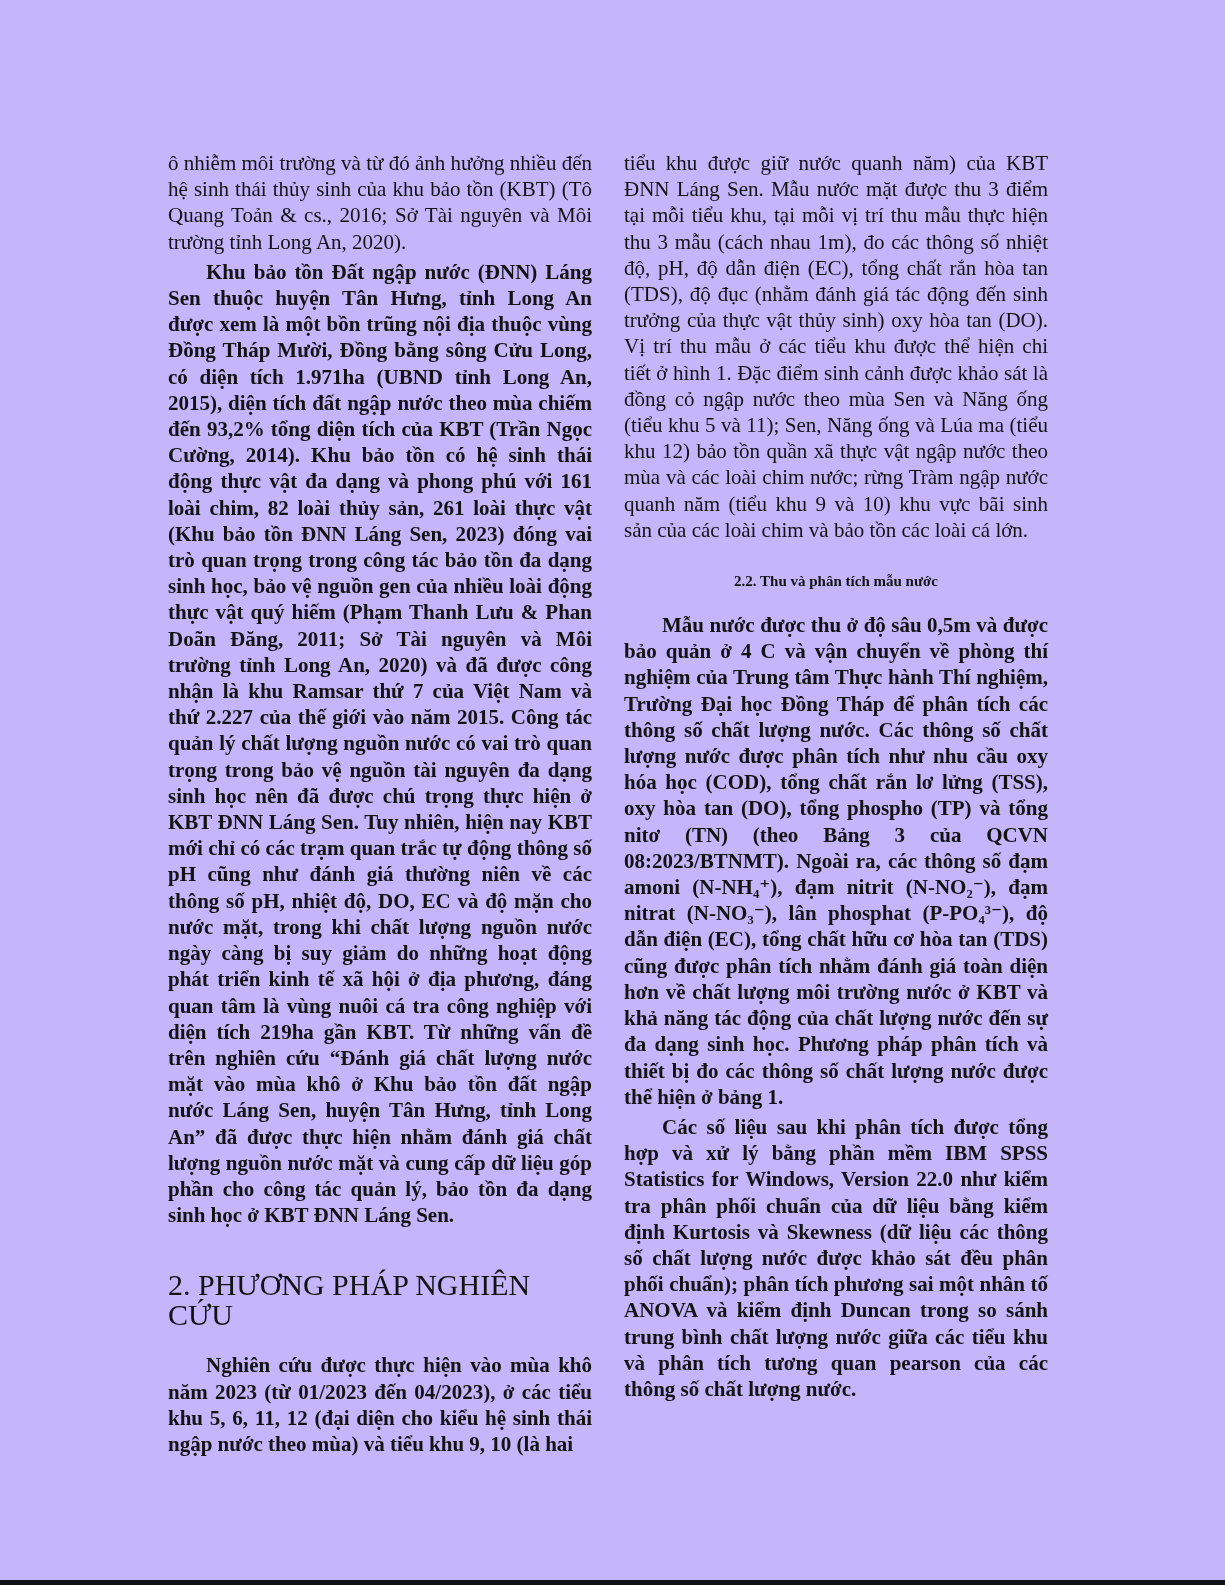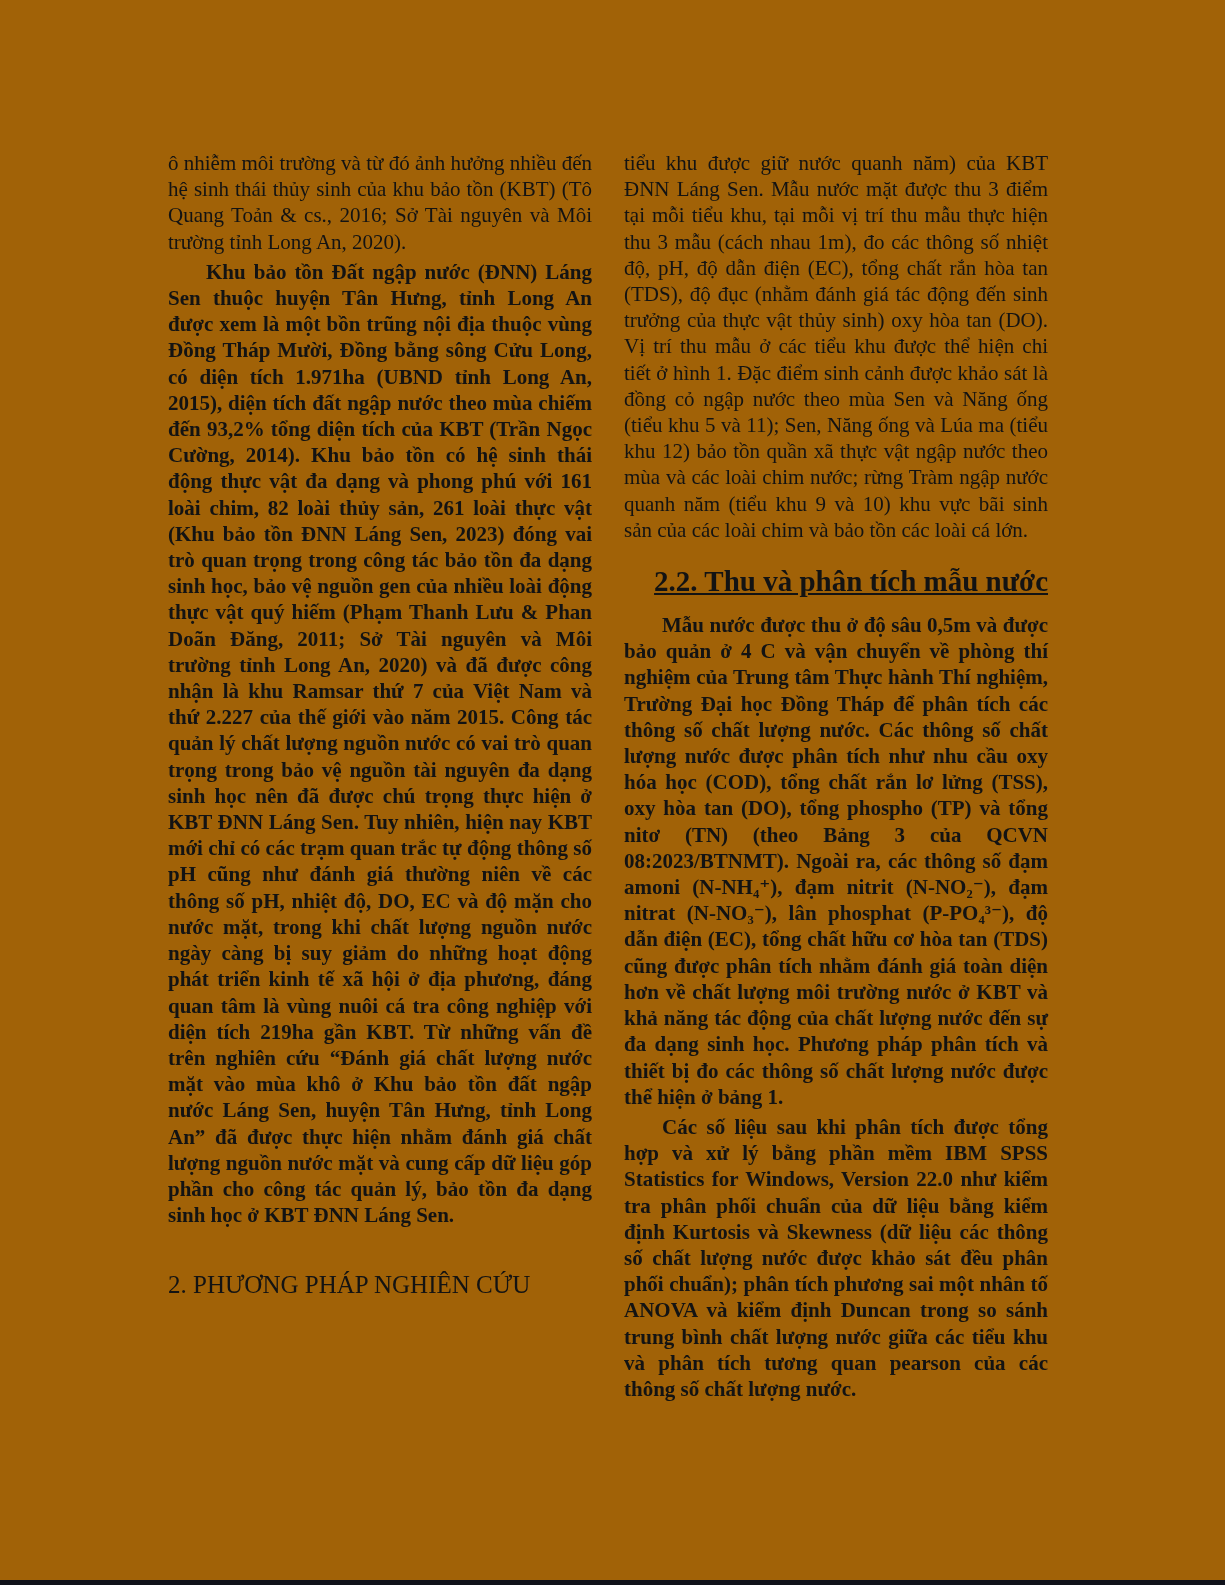--- a/index.html
+++ b/index.html
@@ -11,21 +11,21 @@
     width: 1225px;
     height: 1585px;
     position: relative;
     font-family: "Liberation Serif", "DejaVu Serif", serif;
     color: #131313;
     overflow: hidden;
   }
   .page {
     position: absolute;
     inset: 0;
-    background: #a16207;
+    background: #c4b5fd;
   }
   .content {
     position: absolute;
     left: 168px;
     top: 150px;
     width: 880px;
     display: flex;
     gap: 32px;
   }
   .column {
@@ -36,51 +36,51 @@
     text-justify: inter-word;
   }
   .para {
     margin: 0 0 4px 0;
   }
   .para.indent {
     text-indent: 38px;
     font-weight: bold;
   }
   .sec-h {
-    font-size: 25px;
+    font-size: 30px;
     font-weight: 400;
     line-height: 30px;
     margin: 42px 0 22px 0;
     text-align: left;
   }
   .sub-h {
-    font-size: 29px;
+    font-size: 15px;
     font-weight: 700;
     line-height: 26px;
     margin: 25px 0 18px 0;
-    text-align: right;
-    text-decoration: underline;
+    text-align: center;
   }
   .bottom-bar {
     position: absolute;
     left: 0;
     bottom: 0;
     width: 100%;
     height: 5px;
   }
 </style>
 </head>
 <body>
 
 <div class="page">
   <div class="content">
     <div class="column">
         <p class="para">ô nhiễm môi trường và từ đó ảnh hưởng nhiều đến hệ sinh thái thủy sinh của khu bảo tồn (KBT) (Tô Quang Toản &amp; cs., 2016; Sở Tài nguyên và Môi trường tỉnh Long An, 2020).</p>
         <p class="para indent">Khu bảo tồn Đất ngập nước (ĐNN) Láng Sen thuộc huyện Tân Hưng, tỉnh Long An được xem là một bồn trũng nội địa thuộc vùng Đồng Tháp Mười, Đồng bằng sông Cửu Long, có diện tích 1.971ha (UBND tỉnh Long An, 2015), diện tích đất ngập nước theo mùa chiếm đến 93,2% tổng diện tích của KBT (Trần Ngọc Cường, 2014). Khu bảo tồn có hệ sinh thái động thực vật đa dạng và phong phú với 161 loài chim, 82 loài thủy sản, 261 loài thực vật (Khu bảo tồn ĐNN Láng Sen, 2023) đóng vai trò quan trọng trong công tác bảo tồn đa dạng sinh học, bảo vệ nguồn gen của nhiều loài động thực vật quý hiếm (Phạm Thanh Lưu &amp; Phan Doãn Đăng, 2011; Sở Tài nguyên và Môi trường tỉnh Long An, 2020) và đã được công nhận là khu Ramsar thứ 7 của Việt Nam và thứ 2.227 của thế giới vào năm 2015. Công tác quản lý chất lượng nguồn nước có vai trò quan trọng trong bảo vệ nguồn tài nguyên đa dạng sinh học nên đã được chú trọng thực hiện ở KBT ĐNN Láng Sen. Tuy nhiên, hiện nay KBT mới chỉ có các trạm quan trắc tự động thông số pH cũng như đánh giá thường niên về các thông số pH, nhiệt độ, DO, EC và độ mặn cho nước mặt, trong khi chất lượng nguồn nước ngày càng bị suy giảm do những hoạt động phát triển kinh tế xã hội ở địa phương, đáng quan tâm là vùng nuôi cá tra công nghiệp với diện tích 219ha gần KBT. Từ những vấn đề trên nghiên cứu “Đánh giá chất lượng nước mặt vào mùa khô ở Khu bảo tồn đất ngập nước Láng Sen, huyện Tân Hưng, tỉnh Long An” đã được thực hiện nhằm đánh giá chất lượng nguồn nước mặt và cung cấp dữ liệu góp phần cho công tác quản lý, bảo tồn đa dạng sinh học ở KBT ĐNN Láng Sen.</p>
         <h2 class="sec-h">2. PHƯƠNG PHÁP NGHIÊN CỨU</h2>
+        <p class="para indent">Nghiên cứu được thực hiện vào mùa khô năm 2023 (từ 01/2023 đến 04/2023), ở các tiểu khu 5, 6, 11, 12 (đại diện cho kiểu hệ sinh thái ngập nước theo mùa) và tiểu khu 9, 10 (là hai</p>
       </div>
     <div class="column">
         <p class="para">tiểu khu được giữ nước quanh năm) của KBT ĐNN Láng Sen. Mẫu nước mặt được thu 3 điểm tại mỗi tiểu khu, tại mỗi vị trí thu mẫu thực hiện thu 3 mẫu (cách nhau 1m), đo các thông số nhiệt độ, pH, độ dẫn điện (EC), tổng chất rắn hòa tan (TDS), độ đục (nhằm đánh giá tác động đến sinh trưởng của thực vật thủy sinh) oxy hòa tan (DO). Vị trí thu mẫu ở các tiểu khu được thể hiện chi tiết ở hình 1. Đặc điểm sinh cảnh được khảo sát là đồng cỏ ngập nước theo mùa Sen và Năng ống (tiểu khu 5 và 11); Sen, Năng ống và Lúa ma (tiểu khu 12) bảo tồn quần xã thực vật ngập nước theo mùa và các loài chim nước; rừng Tràm ngập nước quanh năm (tiểu khu 9 và 10) khu vực bãi sinh sản của các loài chim và bảo tồn các loài cá lớn.</p>
         <h3 class="sub-h">2.2. Thu và phân tích mẫu nước</h3>
         <p class="para indent">Mẫu nước được thu ở độ sâu 0,5m và được bảo quản ở 4 C và vận chuyển về phòng thí nghiệm của Trung tâm Thực hành Thí nghiệm, Trường Đại học Đồng Tháp để phân tích các thông số chất lượng nước. Các thông số chất lượng nước được phân tích như nhu cầu oxy hóa học (COD), tổng chất rắn lơ lửng (TSS), oxy hòa tan (DO), tổng phospho (TP) và tổng nitơ (TN) (theo Bảng 3 của QCVN 08:2023/BTNMT). Ngoài ra, các thông số đạm amoni (N-NH₄⁺), đạm nitrit (N-NO₂⁻), đạm nitrat (N-NO₃⁻), lân phosphat (P-PO₄³⁻), độ dẫn điện (EC), tổng chất hữu cơ hòa tan (TDS) cũng được phân tích nhằm đánh giá toàn diện hơn về chất lượng môi trường nước ở KBT và khả năng tác động của chất lượng nước đến sự đa dạng sinh học. Phương pháp phân tích và thiết bị đo các thông số chất lượng nước được thể hiện ở bảng 1.</p>
         <p class="para indent">Các số liệu sau khi phân tích được tổng hợp và xử lý bằng phần mềm IBM SPSS Statistics for Windows, Version 22.0 như kiểm tra phân phối chuẩn của dữ liệu bằng kiểm định Kurtosis và Skewness (dữ liệu các thông số chất lượng nước được khảo sát đều phân phối chuẩn); phân tích phương sai một nhân tố ANOVA và kiểm định Duncan trong so sánh trung bình chất lượng nước giữa các tiểu khu và phân tích tương quan pearson của các thông số chất lượng nước.</p>
       </div>
   </div>
   <div class="bottom-bar" style="background: rgb(16, 18, 26);"></div>
 </div>

